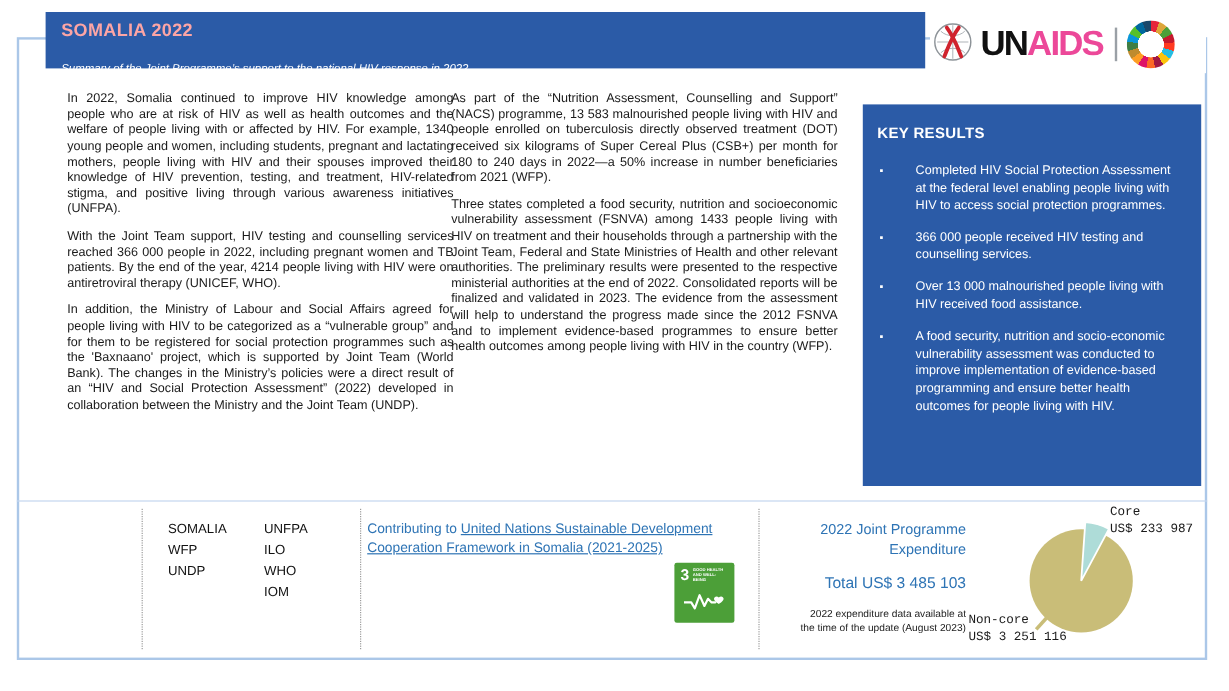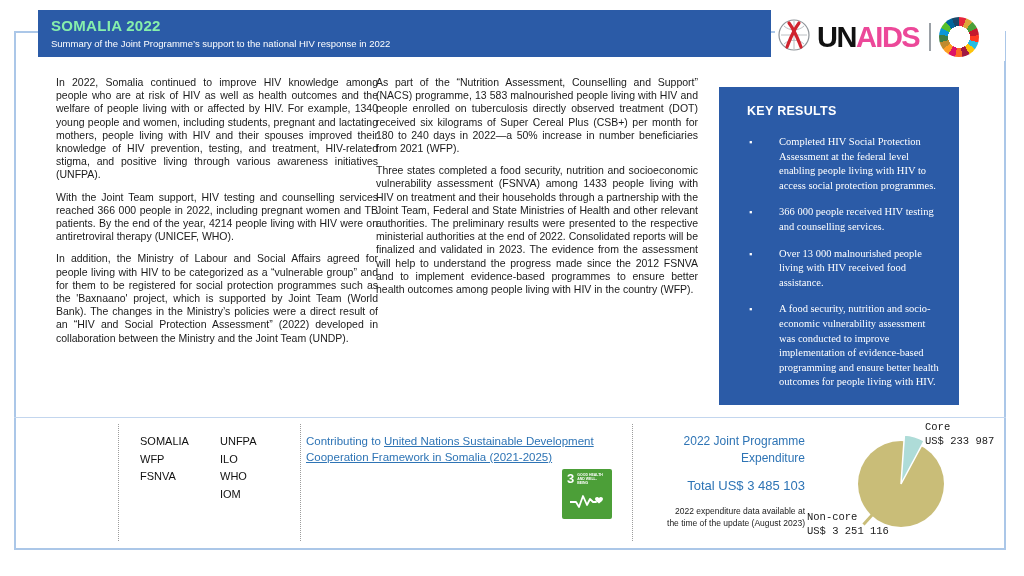--- a/index.html
+++ b/index.html
@@ -2,44 +2,44 @@
 <html><head>
 <meta charset="utf-8">
 <style>
   html,body{margin:0;padding:0;background:#ffffff;}
   body{width:1024px;height:576px;overflow:hidden;font-family:"Liberation Sans",sans-serif;color:#1a1a1a;position:relative;}
   .page{position:absolute;inset:0;background:#fff;}
   .frame{position:absolute;left:14px;top:31px;width:992px;height:519px;border:2px solid #abc7e8;box-sizing:border-box;}
 
   
   .titlebar{position:absolute;left:38px;top:10px;width:733px;height:47px;background:#2b5ba7;box-sizing:border-box;padding:7px 0 0 13px;}
-  .titlebar h1{margin:0;font-size:15px;font-weight:bold;color:#86efac;letter-spacing:.3px;}
-  .titlebar .subtitle{margin-top:4px;font-size:9.5px;color:#fff;}
+  .titlebar h1{margin:0;font-size:15px;font-weight:bold;color:#fca5a5;letter-spacing:.3px;}
+  .titlebar .subtitle{margin-top:18px;font-size:9.5px;font-style:italic;color:#fff;}
 
   
   .logo{position:absolute;left:775px;top:13px;width:230px;height:48px;background:#fff;display:flex;align-items:center;justify-content:flex-start;gap:4px;}
   .wordmark{font-weight:bold;font-size:29px;letter-spacing:-1.5px;line-height:1;}
   .wordmark .un{color:#111;}
   .wordmark .aids{color:#ec4899;}
   .logo-sep{width:2px;height:28px;background:#9aa0a6;margin:0 4px 0 6px;}
   .sdg-wheel{width:40px;height:40px;border-radius:50%;
     background:
       radial-gradient(closest-side,#fff 54%,transparent 55%),
       conic-gradient(#e5243b 0 21deg,#dda63a 21deg 42deg,#4c9f38 42deg 64deg,#c5192d 64deg 85deg,#ff3a21 85deg 106deg,#26bde2 106deg 127deg,#fcc30b 127deg 148deg,#a21942 148deg 170deg,#fd6925 170deg 191deg,#dd1367 191deg 212deg,#fd9d24 212deg 233deg,#bf8b2e 233deg 254deg,#3f7e44 254deg 276deg,#0a97d9 276deg 297deg,#56c02b 297deg 318deg,#00689d 318deg 339deg,#19486a 339deg 360deg);}
 
   
   .col{position:absolute;top:76px;width:322px;font-size:10.5px;line-height:13.2px;text-align:justify;}
   .col p{margin:0 0 9px 0;}
   .col-left{left:56px;}
   .col-mid{left:376px;}
 
   
-  .key-results{position:absolute;left:719px;top:87px;width:240px;height:318px;background:#2b5ba7;color:#fff;box-sizing:border-box;padding:17px 16px 0 28px;}
+  .key-results{position:absolute;left:719px;top:87px;width:282px;height:318px;background:#2b5ba7;color:#fff;box-sizing:border-box;padding:17px 16px 0 12px;}
   .key-results h2{margin:0;font-size:12.5px;font-weight:bold;letter-spacing:.3px;}
-  .key-results ul{list-style:none;margin:17px 4px 0 0;padding:0;font-family:Liberation Serif, serif;}
+  .key-results ul{list-style:none;margin:17px 4px 0 0;padding:0;}
   .key-results li{position:relative;padding-left:32px;margin-bottom:12px;font-size:10.5px;line-height:14.6px;}
   .key-results li::before{content:"▪";position:absolute;left:2px;top:0;font-size:9px;}
 
   
   .footer-rule{position:absolute;left:14px;top:417px;width:992px;height:1px;background:#c3d6ee;}
   .v-div{position:absolute;top:424px;height:117px;width:0;border-left:1px dotted #9c9c9c;}
   .vd1{left:118px;} .vd2{left:300px;} .vd3{left:632px;}
 
   .f-team{position:absolute;left:43px;top:437px;width:74px;text-align:right;color:#2e74b5;font-size:12px;line-height:18px;}
   .agency-list{position:absolute;top:433px;margin:0;padding:0;list-style:none;font-size:11px;line-height:17.5px;color:#111;}
@@ -113,21 +113,21 @@
 
   <div class="footer-rule"></div>
   <div class="v-div vd1"></div>
   <div class="v-div vd2"></div>
   <div class="v-div vd3"></div>
 
 
   <ul class="agency-list ag1">
     <li>SOMALIA</li>
     <li>WFP</li>
-    <li>FSNVA</li>
+    <li>UNDP</li>
   </ul>
   <ul class="agency-list ag2">
     <li>UNFPA</li>
     <li>ILO</li>
     <li>WHO</li>
     <li>IOM</li>
   </ul>
 
   <div class="f-contrib"><span>Contributing to </span><a class="link">United Nations Sustainable Development Cooperation Framework in Somalia (2021-2025)</a></div>
 

